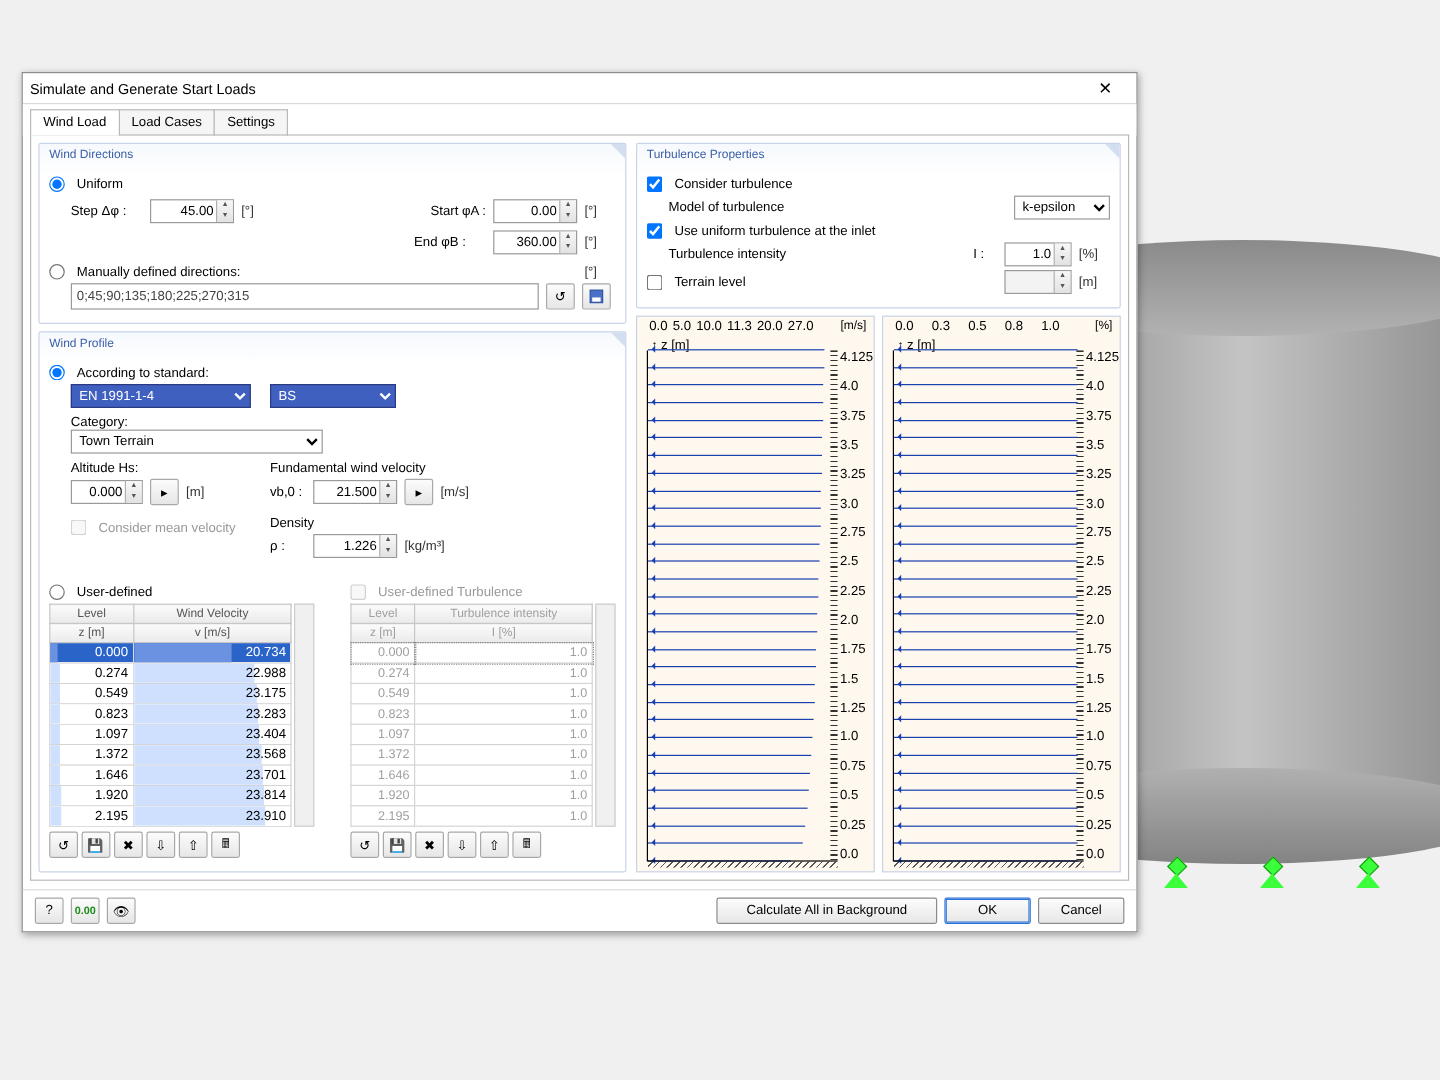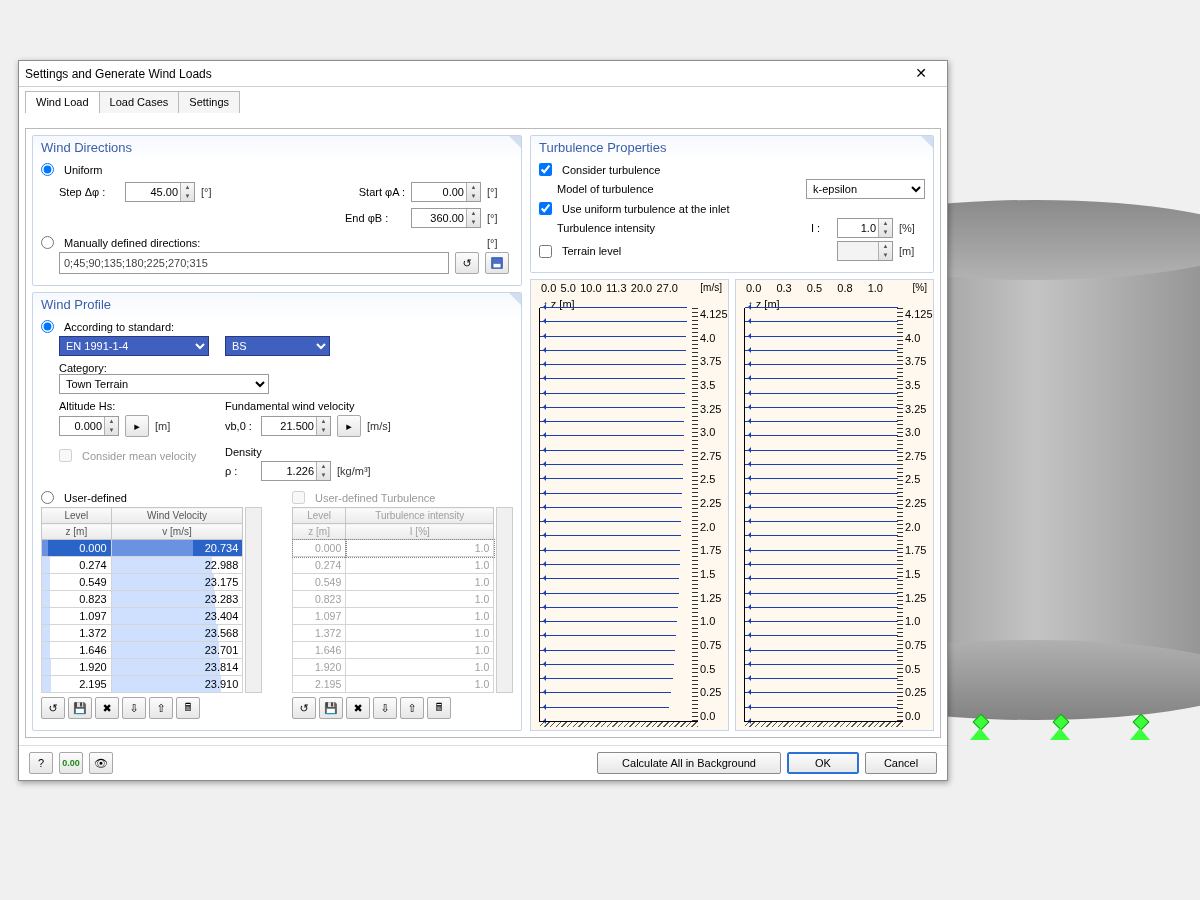--- a/index.html
+++ b/index.html
@@ -14,32 +14,32 @@
   .support::before{content:"";position:absolute;top:0;left:5px;width:10px;height:10px;background:#3cff3c;border:1px solid #1a9e1a;transform:rotate(45deg);}
   .support::after{content:"";position:absolute;bottom:0;left:0;width:0;height:0;border-left:10px solid transparent;border-right:10px solid transparent;border-bottom:12px solid #3cff3c;}
 
   
   .dialog { position: absolute; left: 18px; top: 60px; width: 930px; background: #fff; border: 1px solid #8c8c8c; box-shadow: 1px 2px 6px rgba(0,0,0,.35); }
   .titlebar { height: 26px; display:flex; align-items:center; padding:0 6px; border-bottom:1px solid #d0d0d0; }
   .titlebar span { font-size: 12px; }
   .close { margin-left:auto; width:40px; height:20px; text-align:center; font-size:14px; line-height:18px; cursor:pointer; }
 
   
-  .tabs { display:flex; padding: 4px 6px 16px; gap:0; background:#fff; }
+  .tabs { display:flex; padding: 4px 6px 0; gap:0; background:#fff; }
   .tab { padding: 4px 10px 5px; border:1px solid #b9b9b9; border-bottom:none; background:#f5f5f5; margin-right:-1px; cursor:pointer; }
   .tab.active{ background:#fff; position:relative; z-index:2; }
   .tabbody { border:1px solid #b9b9b9; margin:0 6px 6px; padding:6px; position: relative; top:-1px; display:flex; gap:8px; }
 
   .col-left{ width: 490px; display:flex; flex-direction:column; gap:6px; }
   .col-right{ flex:1; display:flex; flex-direction:column; gap:6px; }
 
   
   .group { border:1px solid #c8d4e8; border-radius:2px; position:relative; padding:24px 8px 8px; background:linear-gradient(to bottom,#f6f9fd 0,#fff 26px); }
   .group::after{content:"";position:absolute;top:0;right:0;width:0;height:0;border-top:12px solid #d3dff0;border-left:12px solid transparent;}
-  .group > legend, .group > .legend { position:absolute; top:4px; left:8px; color:#3a5ea8; font-size:13px; }
+  .group > legend, .group > .legend { position:absolute; top:4px; left:8px; color:#3a5ea8; font-size:10px; }
 
   .row { display:flex; align-items:center; gap:6px; margin:3px 0; }
   .row label{ white-space:nowrap; }
   input[type=text].num, .num { width:70px; height:20px; text-align:right; padding:0 16px 0 4px; border:1px solid #9a9a9a; }
   .spinwrap{position:relative;display:inline-block;}
   .spinwrap::after{content:"";position:absolute;right:1px;top:1px;bottom:1px;width:13px;background:linear-gradient(#f7f7f7,#e2e2e2);border-left:1px solid #b0b0b0;}
   .spinwrap::before{content:"▲\A▼";white-space:pre;position:absolute;right:2px;top:1px;font-size:6px;line-height:9px;color:#555;z-index:2;text-align:center;width:11px;}
   .unit{color:#333;width:26px;}
   input[type=radio],input[type=checkbox]{margin:0 4px 0 0;vertical-align:middle;}
   select{height:20px;border:1px solid #9a9a9a;background:#fff;padding:0 2px;}
@@ -96,21 +96,21 @@
   <div class="support" style="left:20px"></div>
   <div class="support" style="left:80px"></div>
   <div class="support" style="left:150px"></div>
   <div class="support" style="left:230px"></div>
   <div class="support" style="left:310px"></div>
 
 </div>
 
 <div class="dialog">
   <div class="titlebar">
-    <span>Settings and Generate Wind Loads</span>
+    <span>Simulate and Generate Start Loads</span>
     <div class="close">✕</div>
   </div>
 
   <div class="tabs">
     <div class="tab active">Wind Load</div>
     <div class="tab">Load Cases</div>
     <div class="tab">Settings</div>
   </div>
 
   <div class="tabbody">
@@ -206,21 +206,21 @@
           <div>
             <label>Density</label><br>
             <div class="row">
               <label style="width:30px">ρ :</label>
               <span class="spinwrap"><input class="num" value="1.226" style=""></span>
               <span class="unit" style="width:50px">[kg/m³]</span>
             </div>
           </div>
         </div>
 
-        <div class="row" style="margin-top:4px;align-items:flex-start;gap:30px">
+        <div class="row" style="margin-top:16px;align-items:flex-start;gap:30px">
 
           <div style="flex:1">
             <div class="row">
               <input type="radio" style="">
               <label>User-defined</label>
             </div>
             <div class="tblwrap">
               <table class="tbl" id="vel-table">
                 <thead>
                   <tr>
@@ -356,21 +356,21 @@
 
     <div class="col-right">
       <div class="group">
         <div class="legend">Turbulence Properties</div>
         <div class="row">
           <input type="checkbox" checked="" style="">
           <label>Consider turbulence</label>
         </div>
         <div class="row" style="padding-left:18px">
           <label style="flex:1">Model of turbulence</label>
-          <select style="width:119px"><option>k-epsilon</option></select>
+          <select style="width:80px"><option>k-epsilon</option></select>
         </div>
         <div class="row">
           <input type="checkbox" checked="" style="">
           <label>Use uniform turbulence at the inlet</label>
         </div>
         <div class="row" style="padding-left:18px">
           <label style="flex:1">Turbulence intensity</label>
           <label style="width:20px">I :</label>
           <span class="spinwrap"><input class="num" style="width: 56px;" value="1.0"></span>
           <span class="unit">[%]</span>

